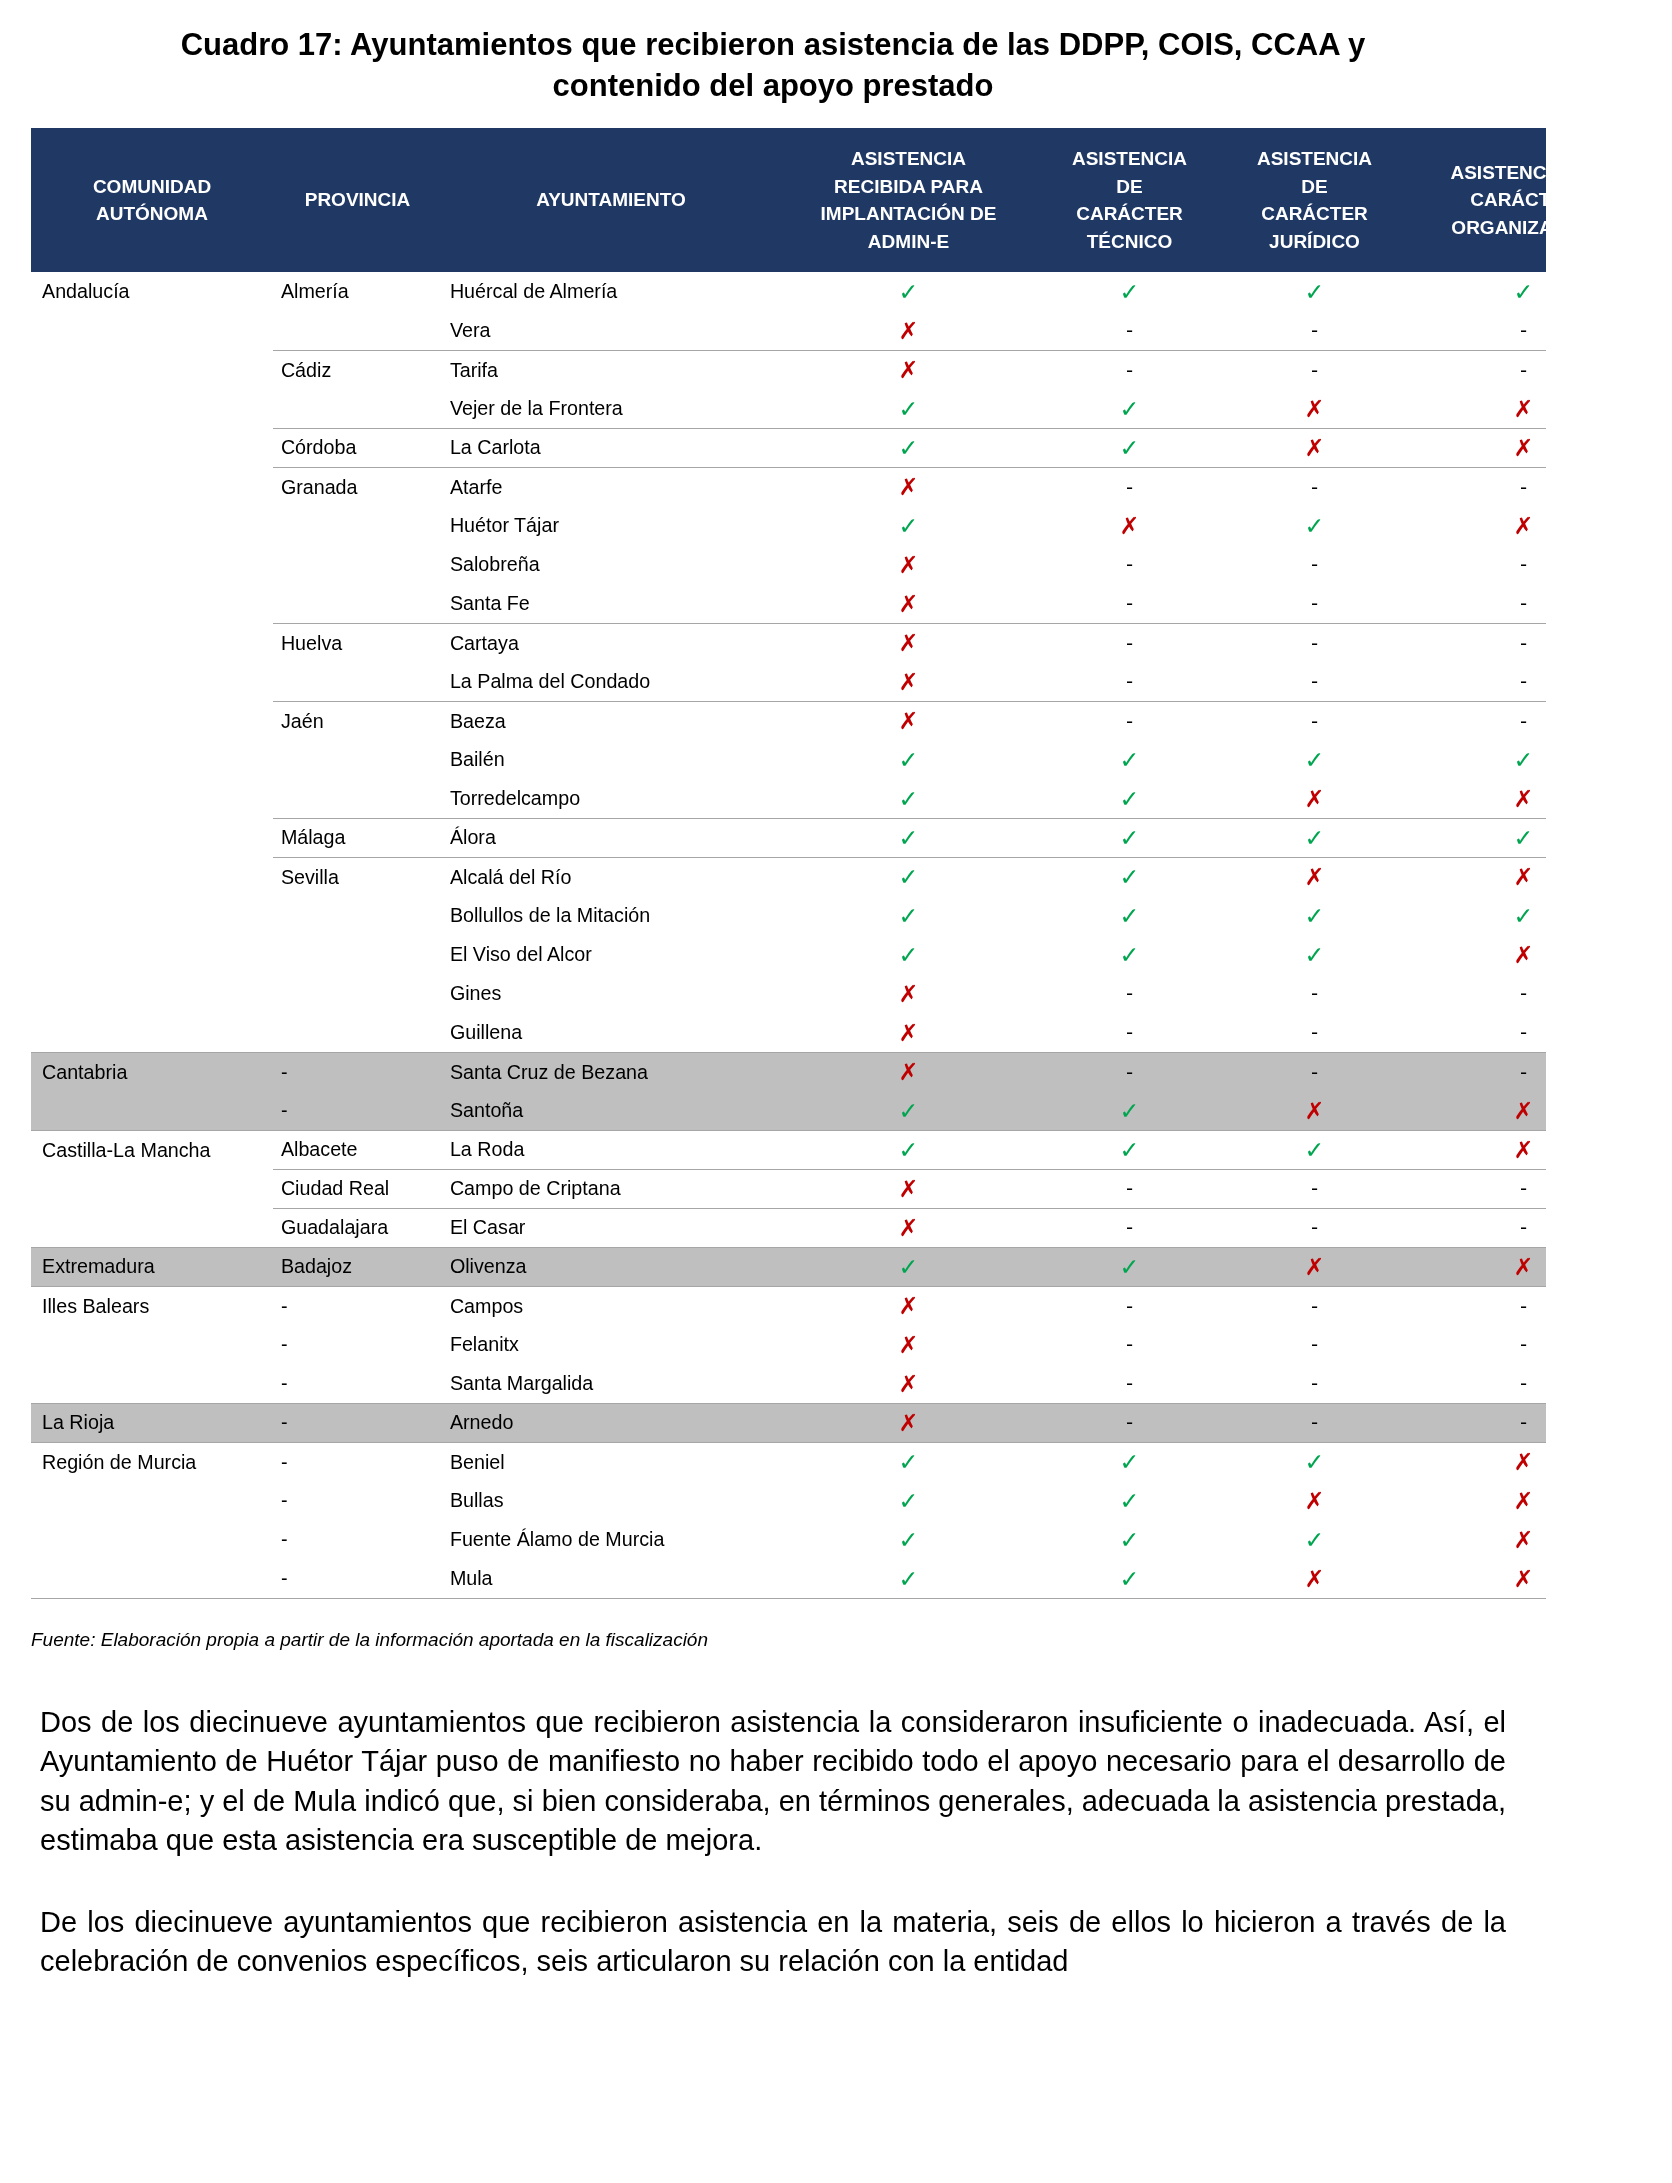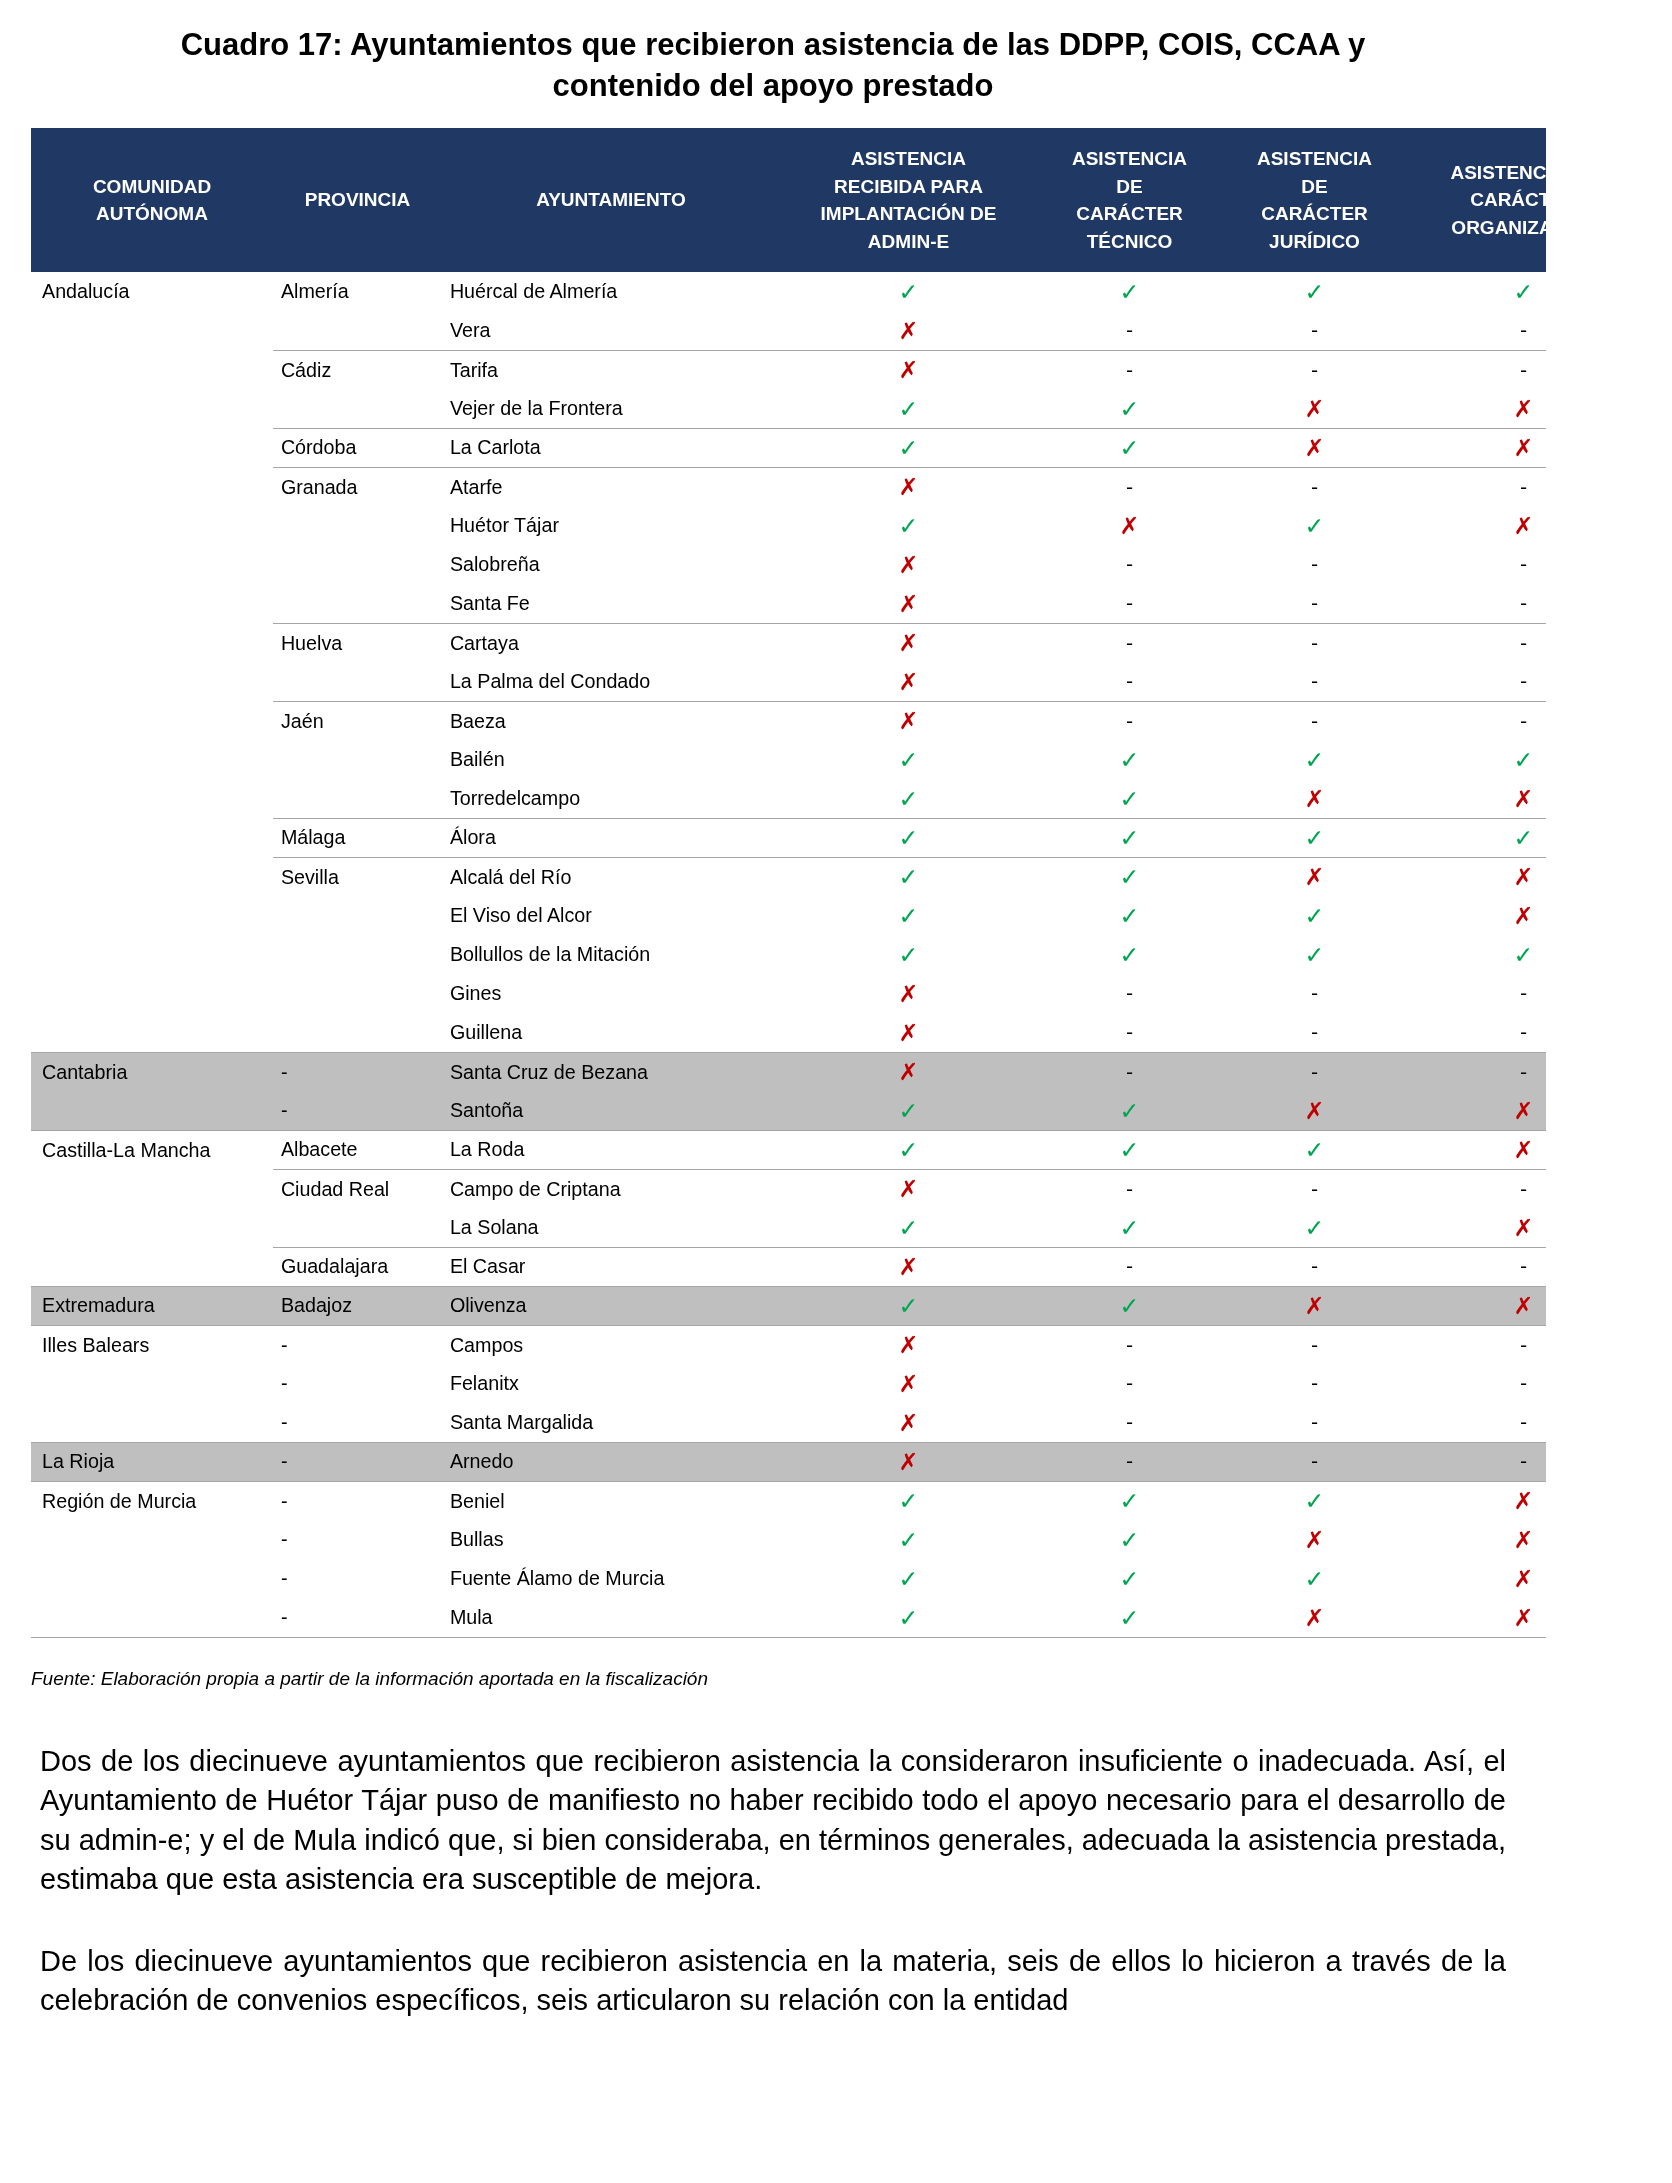--- a/index.html
+++ b/index.html
@@ -263,34 +263,34 @@
           <td class="col-text col-provincia">Sevilla</td>
           <td class="col-text col-ayuntamiento">Alcalá del Río</td>
           <td class="col-mark mark-check">✓</td>
           <td class="col-mark mark-check">✓</td>
           <td class="col-mark mark-cross">✗</td>
           <td class="col-mark mark-cross">✗</td>
         </tr>
         <tr>
           <td class="col-text col-comunidad"></td>
           <td class="col-text col-provincia"></td>
+          <td class="col-text col-ayuntamiento">Bollullos de la Mitación</td>
+          <td class="col-mark mark-check">✓</td>
+          <td class="col-mark mark-check">✓</td>
+          <td class="col-mark mark-check">✓</td>
+          <td class="col-mark mark-check">✓</td>
+        </tr>
+        <tr>
+          <td class="col-text col-comunidad"></td>
+          <td class="col-text col-provincia"></td>
           <td class="col-text col-ayuntamiento">El Viso del Alcor</td>
           <td class="col-mark mark-check">✓</td>
           <td class="col-mark mark-check">✓</td>
           <td class="col-mark mark-check">✓</td>
           <td class="col-mark mark-cross">✗</td>
-        </tr>
-        <tr>
-          <td class="col-text col-comunidad"></td>
-          <td class="col-text col-provincia"></td>
-          <td class="col-text col-ayuntamiento">Bollullos de la Mitación</td>
-          <td class="col-mark mark-check">✓</td>
-          <td class="col-mark mark-check">✓</td>
-          <td class="col-mark mark-check">✓</td>
-          <td class="col-mark mark-check">✓</td>
         </tr>
         <tr>
           <td class="col-text col-comunidad"></td>
           <td class="col-text col-provincia"></td>
           <td class="col-text col-ayuntamiento">Gines</td>
           <td class="col-mark mark-cross">✗</td>
           <td class="col-mark mark-dash">-</td>
           <td class="col-mark mark-dash">-</td>
           <td class="col-mark mark-dash">-</td>
         </tr>
@@ -332,29 +332,20 @@
         </tr>
         <tr class="sep-prov">
           <td class="col-text col-comunidad"></td>
           <td class="col-text col-provincia">Ciudad Real</td>
           <td class="col-text col-ayuntamiento">Campo de Criptana</td>
           <td class="col-mark mark-cross">✗</td>
           <td class="col-mark mark-dash">-</td>
           <td class="col-mark mark-dash">-</td>
           <td class="col-mark mark-dash">-</td>
         </tr>
-        <tr>
-          <td class="col-text col-comunidad"></td>
-          <td class="col-text col-provincia"></td>
-          <td class="col-text col-ayuntamiento">La Solana</td>
-          <td class="col-mark mark-check">✓</td>
-          <td class="col-mark mark-check">✓</td>
-          <td class="col-mark mark-check">✓</td>
-          <td class="col-mark mark-cross">✗</td>
-        </tr>
         <tr class="sep-prov">
           <td class="col-text col-comunidad"></td>
           <td class="col-text col-provincia">Guadalajara</td>
           <td class="col-text col-ayuntamiento">El Casar</td>
           <td class="col-mark mark-cross">✗</td>
           <td class="col-mark mark-dash">-</td>
           <td class="col-mark mark-dash">-</td>
           <td class="col-mark mark-dash">-</td>
         </tr>
         <tr class="shaded sep-full">

